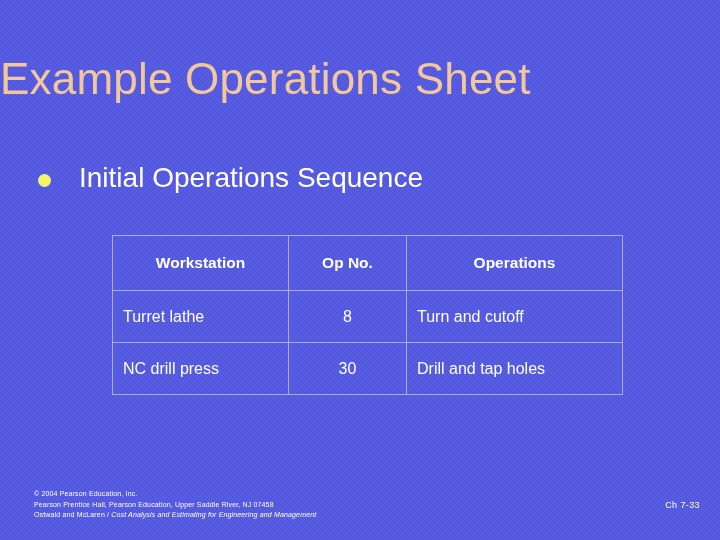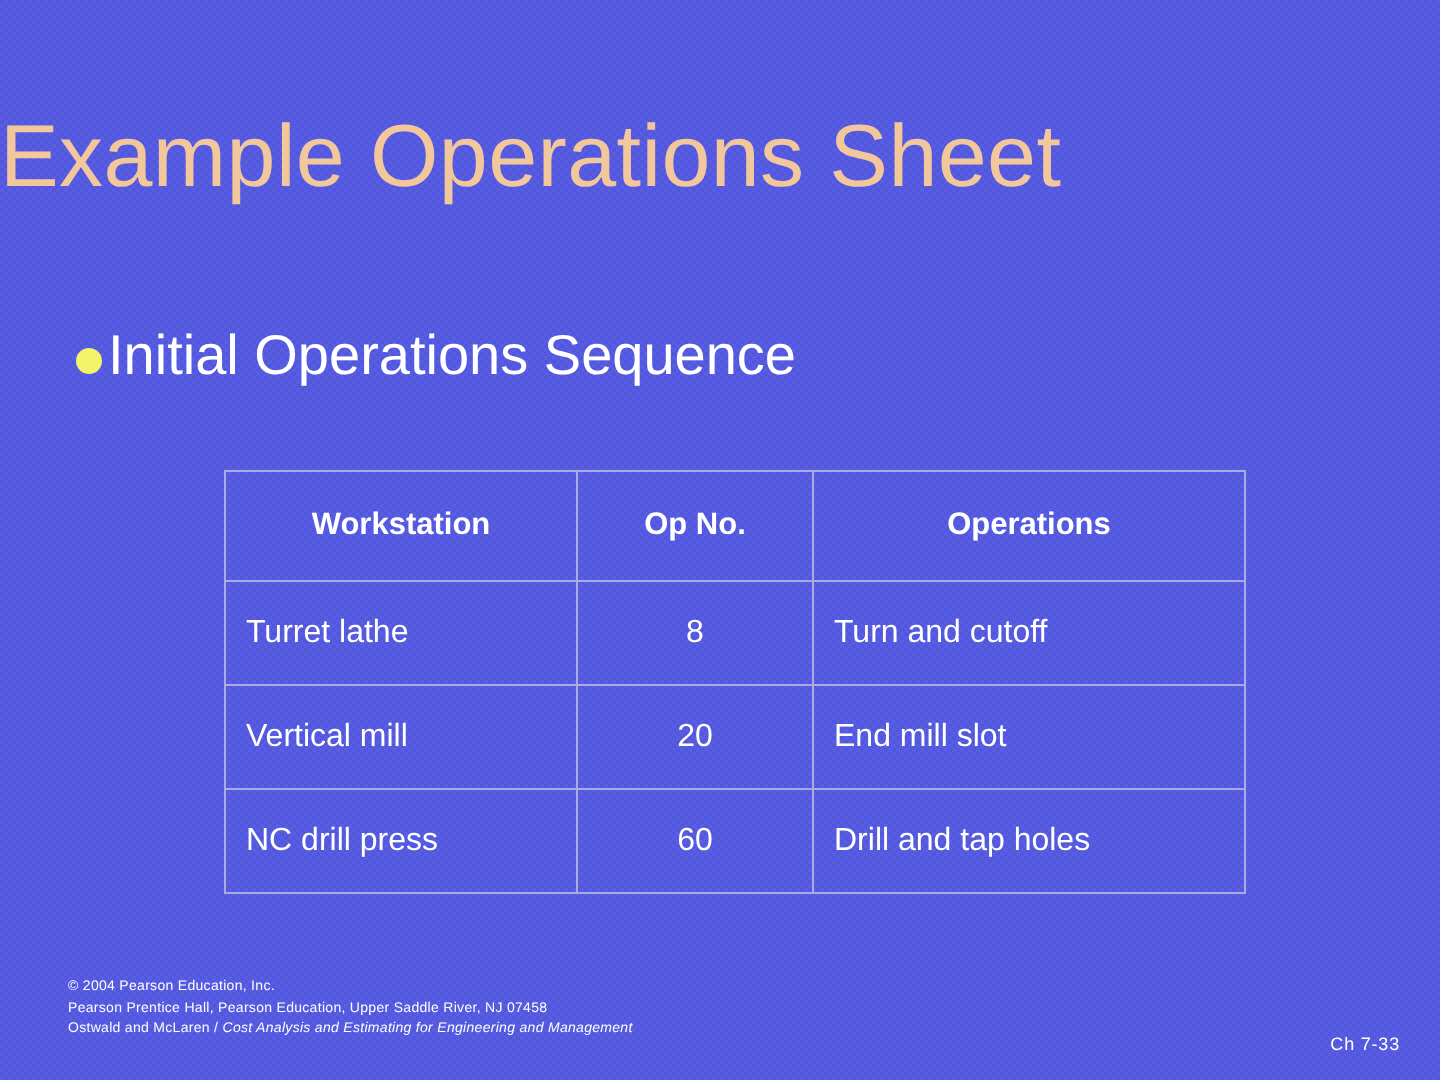--- a/index.html
+++ b/index.html
@@ -37,21 +37,21 @@
     letter-spacing: 0.2px;
     white-space: nowrap;
   }
 
   #bullet-row {
     position: absolute;
     top: 162px;
     left: 38px;
     display: flex;
     align-items: center;
-    gap: 3px;
+    gap: 28px;
   }
   #bullet-dot {
     width: 13px;
     height: 13px;
     border-radius: 50%;
     background: #f4f46a;
     flex: 0 0 auto;
     position: relative;
     top: 2px;
   }
@@ -108,21 +108,20 @@
   #footer .ital { font-style: italic; }
 
   #page-marker {
     position: absolute;
     right: 20px;
     top: 500px;
     color: #ffffff;
     font-size: 9px;
     letter-spacing: 0.4px;
     white-space: nowrap;
-    margin-top: 17px;
   }
 </style>
 </head>
 <body>
 
 <div id="slide">
 
   <div id="title">Example Operations Sheet</div>
 
   <div id="bullet-row">
@@ -143,27 +142,22 @@
         <th>Operations</th>
       </tr>
     </thead>
     <tbody>
       <tr>
         <td class="cell-ws">Turret lathe</td>
         <td class="cell-op">8</td>
         <td class="cell-desc">Turn and cutoff</td>
       </tr>
       <tr>
-        <td class="cell-ws">Vertical mill</td>
-        <td class="cell-op">20</td>
-        <td class="cell-desc">End mill slot</td>
-      </tr>
-      <tr>
         <td class="cell-ws">NC drill press</td>
-        <td class="cell-op">60</td>
+        <td class="cell-op">30</td>
         <td class="cell-desc">Drill and tap holes</td>
       </tr>
     </tbody>
   </table>
 
   <div id="footer">
     <div>© 2004 Pearson Education, Inc.</div>
     <div>Pearson Prentice Hall, Pearson Education, Upper Saddle River, NJ 07458</div>
     <div><span>Ostwald and McLaren / </span><span class="ital">Cost Analysis and Estimating for Engineering and Management</span></div>
   </div>

